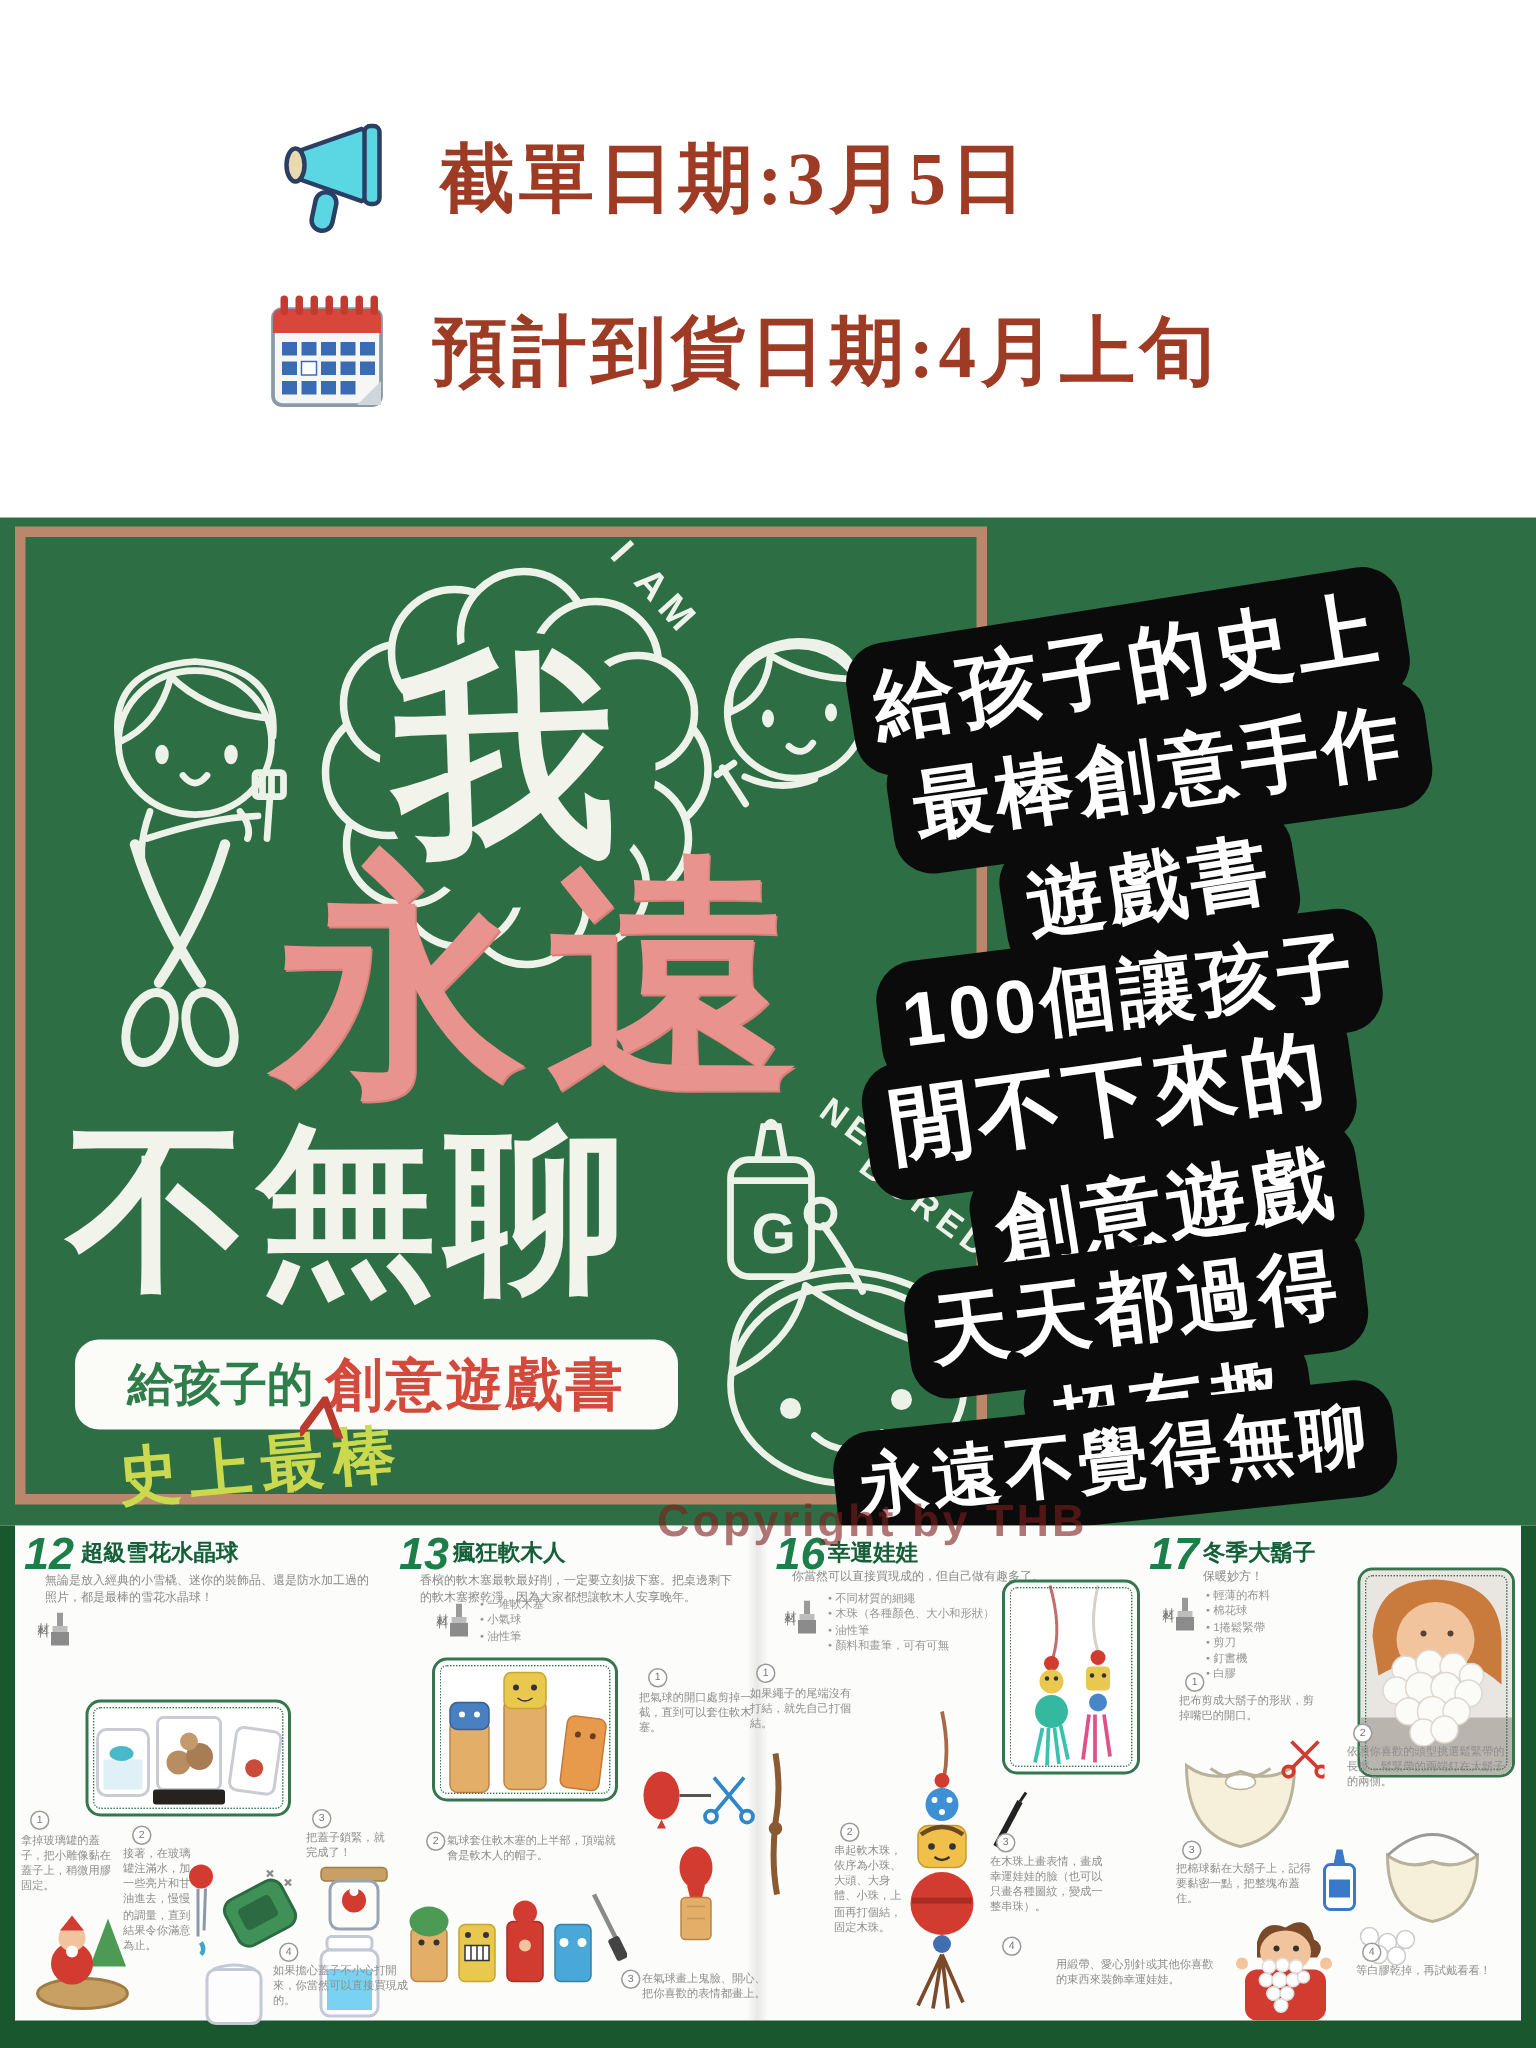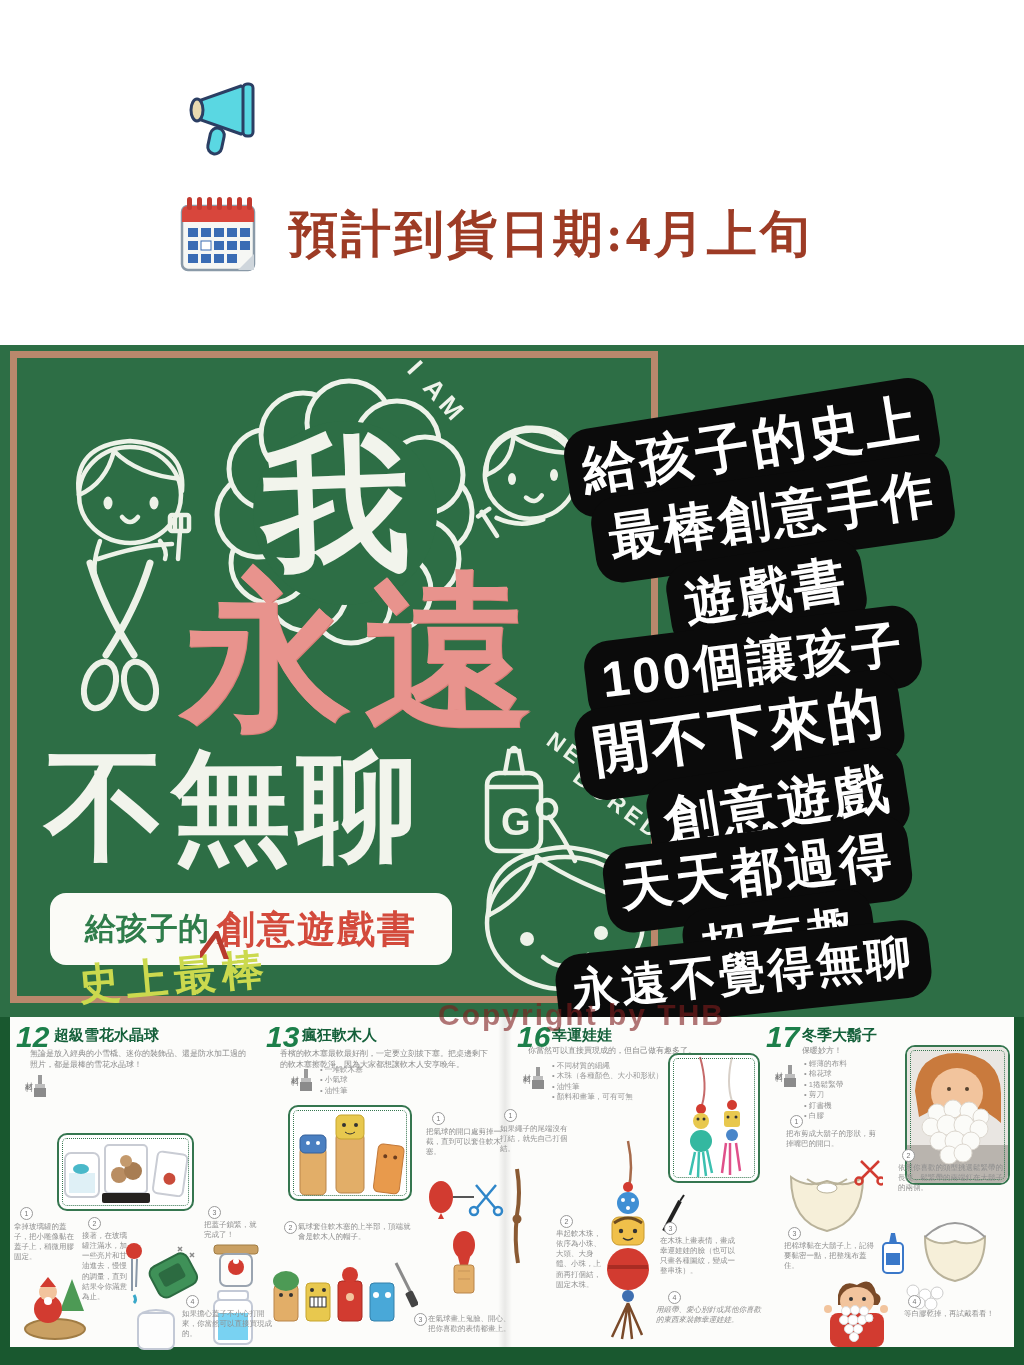--- a/index.html
+++ b/index.html
@@ -17,21 +17,21 @@
   .cover-frame{position:absolute;left:10px;top:6px;width:648px;height:652px;
                border:7px solid #b9886c;box-sizing:border-box;}
   .chalk{color:#f2f4ec;font-weight:800;}
   .wo{font-size:148px;letter-spacing:0;transform:rotate(-2deg);}
   .iam{font-size:26px;letter-spacing:5px;transform:rotate(48deg);font-weight:bold;color:#eef3ea;}
   .yongyuan{font-size:168px;font-weight:800;color:#e8938d;letter-spacing:14px;
             text-shadow:1px 1px 0 #d97f78;white-space:nowrap;}
   .buwuliao{font-size:120px;font-weight:800;color:#f2f4ec;letter-spacing:6px;white-space:nowrap;}
   .neverbored{font-size:23px;font-weight:bold;color:#ecf2e8;letter-spacing:4px;transform:rotate(36deg);}
   .banner{display:flex;align-items:center;justify-content:center;gap:8px;background:#fbfbf7;
-          border-radius:16px;width:402px;height:72px;}
+          border-radius:16px;width:402px;height:60px;}
   .banner-green{font-size:31px;font-weight:800;color:#2f7d4b;}
   .banner-red{font-size:38px;font-weight:800;color:#d34a3c;letter-spacing:2px;}
   .best{font-size:42px;font-weight:800;color:#cbd94e;transform:rotate(-5deg);letter-spacing:6px;}
   .brush{position:absolute;background:#0b0b0b;color:#ffffff;font-weight:800;white-space:nowrap;
          padding:6px 16px 10px;border-radius:26px;letter-spacing:3px;}
   .watermark{font-size:30px;color:#7f1d1d;opacity:.6;letter-spacing:2px;font-weight:bold;}
 
   
   .pages{position:absolute;left:0;top:1017px;width:1024px;height:376px;background:#19582f;}
   .sheet{position:absolute;left:10px;top:0;width:1004px;height:330px;background:#fcfcfa;}
@@ -54,20 +54,21 @@
 
 <div class="screen">
 
   <div class="abs announce" style="left:183px;top:82px;">
     <svg width="80" height="75" viewBox="0 0 80 75">
       <polygon points="58,4 66,8 66,48 58,52 18,38 18,18" fill="#5ad7e2" stroke="#2b3e63" stroke-width="3"></polygon>
       <rect x="60" y="2" width="10" height="52" rx="4" fill="#5ad7e2" stroke="#2b3e63" stroke-width="3"></rect>
       <ellipse cx="14" cy="28" rx="6" ry="11" fill="#e8d9b0" stroke="#2b3e63" stroke-width="3"></ellipse>
       <rect x="26" y="46" width="14" height="26" rx="7" fill="#5ad7e2" stroke="#2b3e63" stroke-width="3" transform="rotate(12 33 59)"></rect>
     </svg>
+    <span class="announce-text">截單日期:3月5日</span>
   </div>
 
   <div class="abs announce" style="left:178px;top:192px;">
     <svg width="80" height="84" viewBox="0 0 80 84">
       <rect x="4" y="14" width="72" height="64" rx="6" fill="#f6f7f4" stroke="#8a9aa8" stroke-width="2.5"></rect>
       <path d="M4,20 q0,-6 6,-6 h60 q6,0 6,6 v10 h-72 z" fill="#d8463c"></path>
       <polygon points="60,78 76,78 76,62" fill="#cfd6dc"></polygon>
       <rect x="9" y="5" width="5" height="13" rx="2.5" fill="#c23a30"></rect>
         <rect x="19" y="5" width="5" height="13" rx="2.5" fill="#c23a30"></rect>
       <rect x="29" y="5" width="5" height="13" rx="2.5" fill="#c23a30"></rect>
@@ -417,21 +418,21 @@
     </svg>
     <span class="abs circ" style="left:560px;top:198px;">2</span>
     <div class="abs stp" style="left:556px;top:212px;width:48px;">串起軟木珠，依序為小珠、大頭、大身體、小珠，上面再打個結，固定木珠。</div>
     <svg class="abs" style="left:658px;top:176px;" width="30" height="42" viewBox="0 0 30 42">
       <path d="M6,38 L22,8" stroke="#222" stroke-width="4"></path>
         <path d="M22,8 L26,2" stroke="#222" stroke-width="2"></path>
     </svg>
     <span class="abs circ" style="left:664px;top:205px;">3</span>
     <div class="abs stp" style="left:660px;top:219px;width:76px;">在木珠上畫表情，畫成幸運娃娃的臉（也可以只畫各種圖紋，變成一整串珠）。</div>
     <span class="abs circ" style="left:668px;top:274px;">4</span>
-    <div class="abs stp" style="left:656px;top:288px;width:108px;font-style:italic;">用緞帶、愛心別針或其他你喜歡的東西來裝飾幸運娃娃。</div>
+    <div class="abs stp" style="left:704px;top:288px;width:108px;">用緞帶、愛心別針或其他你喜歡的東西來裝飾幸運娃娃。</div>
 
     <span class="abs proj-num" style="left:766px;top:5px;">17</span>
     <span class="abs proj-title" style="left:802px;top:9px;">冬季大鬍子</span>
     <div class="abs desc" style="left:802px;top:28px;width:100px;">保暖妙方！</div>
     <span class="abs mat-label" style="left:772px;top:48px;">材料</span>
     <svg class="abs" style="left:782px;top:48px;" width="16" height="24" viewBox="0 0 16 24">
       <rect x="6" y="0" width="4" height="9" fill="#9a9a9a"></rect>
         <rect x="3" y="9" width="10" height="4" fill="#bdbdbd"></rect>
         <rect x="2" y="13" width="12" height="9" fill="#8b8b8b"></rect>
     </svg>

